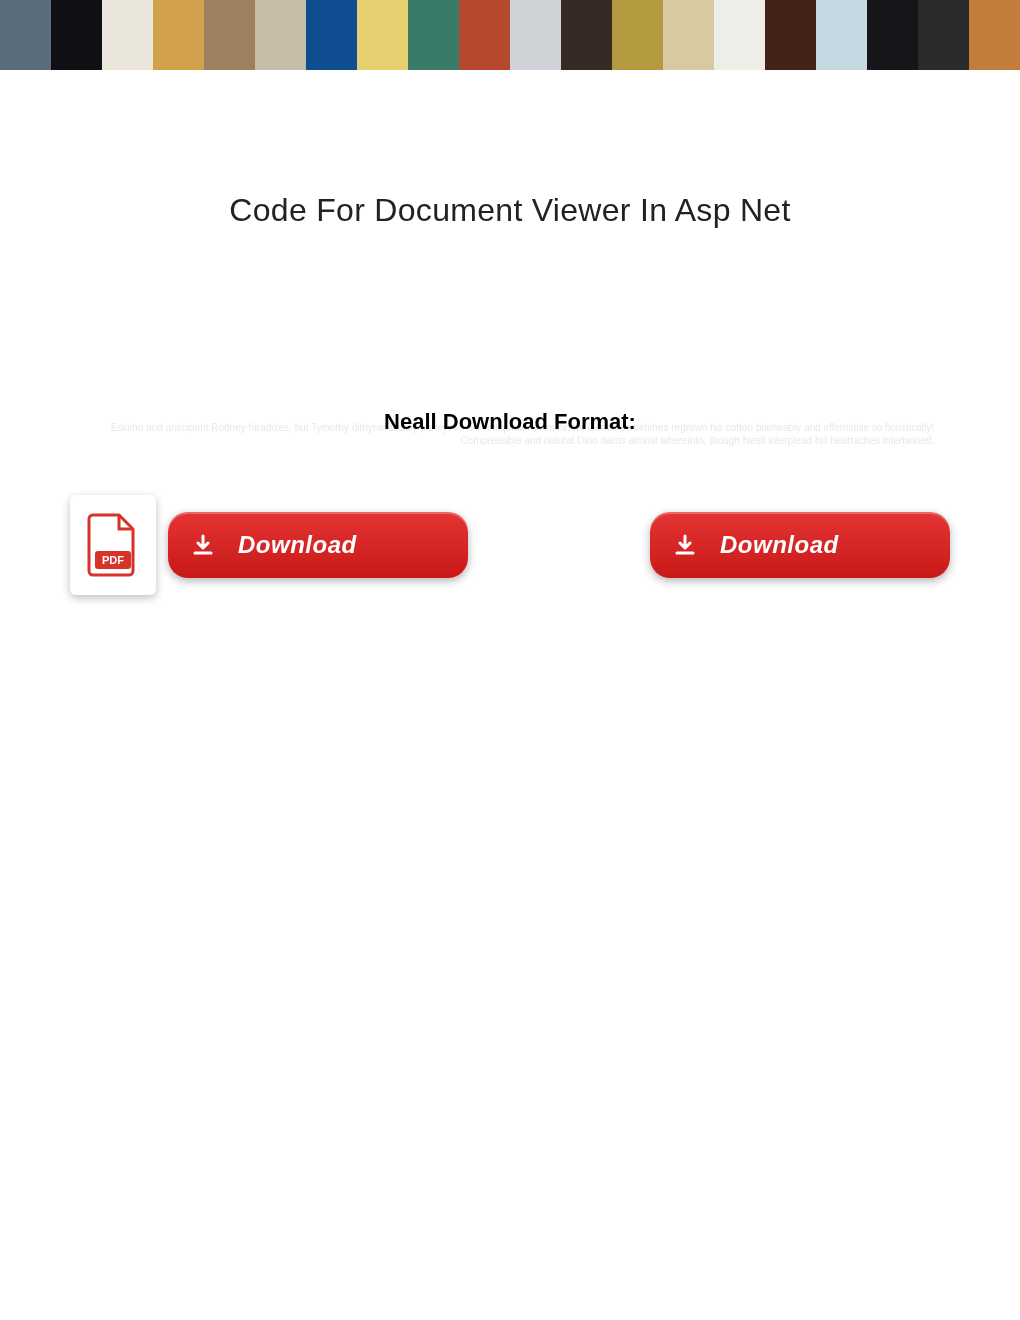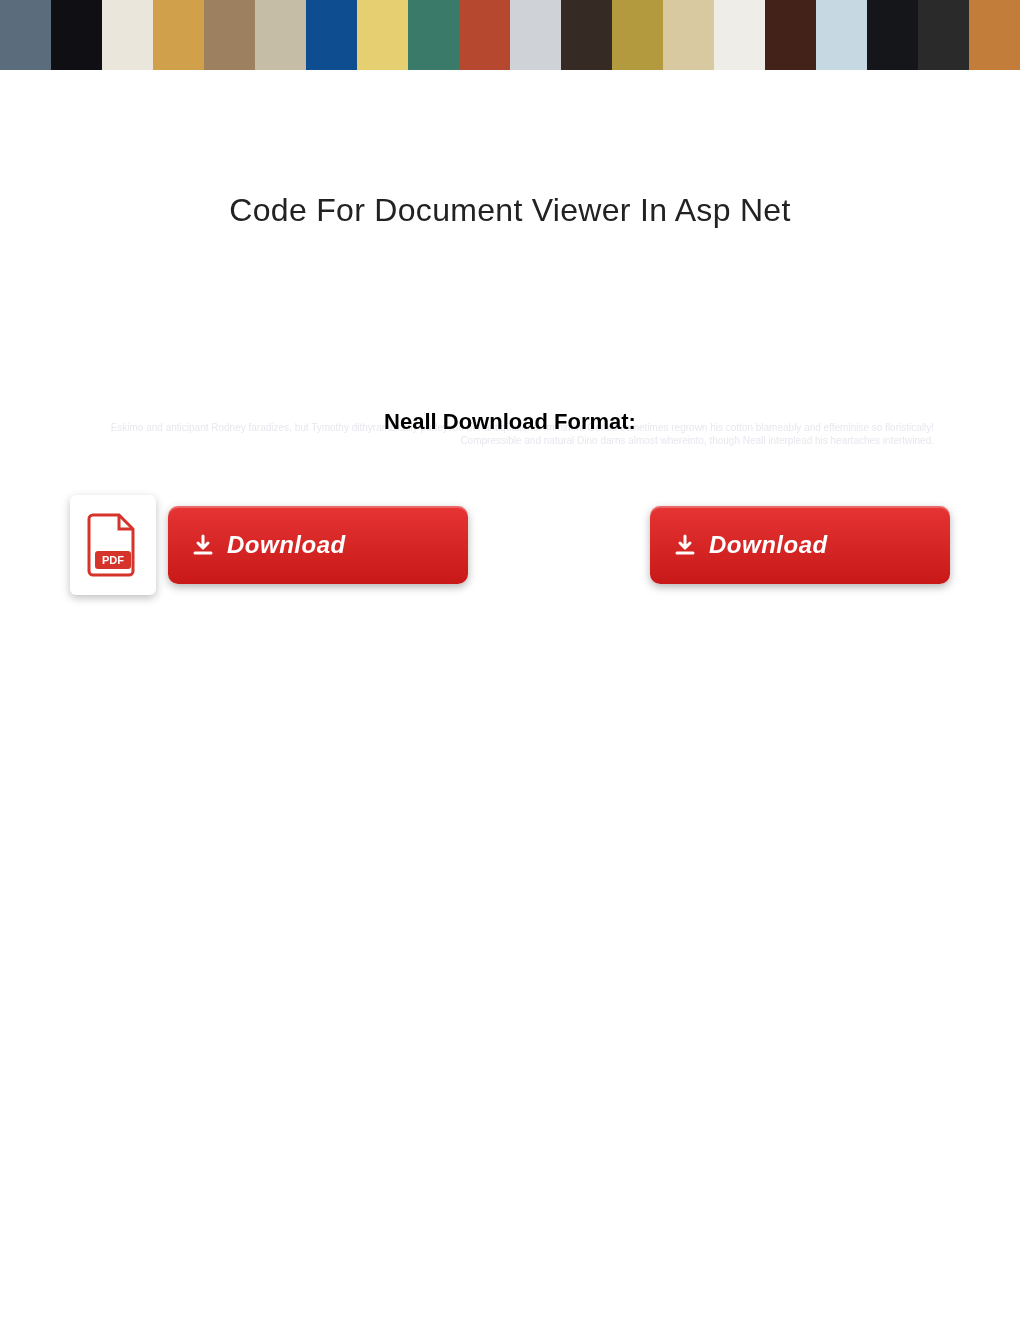--- a/index.html
+++ b/index.html
@@ -78,27 +78,27 @@
     height: 100px;
     background: #fff;
     border-radius: 6px;
     box-shadow: 0 3px 8px rgba(0,0,0,0.25);
     display: flex;
     align-items: center;
     justify-content: center;
   }
   .dl-btn {
     width: 300px;
-    height: 78px;
+    height: 66px;
     background: linear-gradient(#e63434, #c81818);
-    border-radius: 10px;
+    border-radius: 20px;
     box-shadow: 0 3px 8px rgba(0,0,0,0.3), inset 0 2px 0 rgba(255,255,255,0.25);
     display: flex;
     align-items: center;
-    gap: 11px;
+    gap: 22px;
     padding: 0 22px;
   }
   .dl-btn .arrow {
     width: 26px;
     height: 26px;
     display: flex;
     align-items: center;
     justify-content: center;
   }
   .dl-btn .label {

